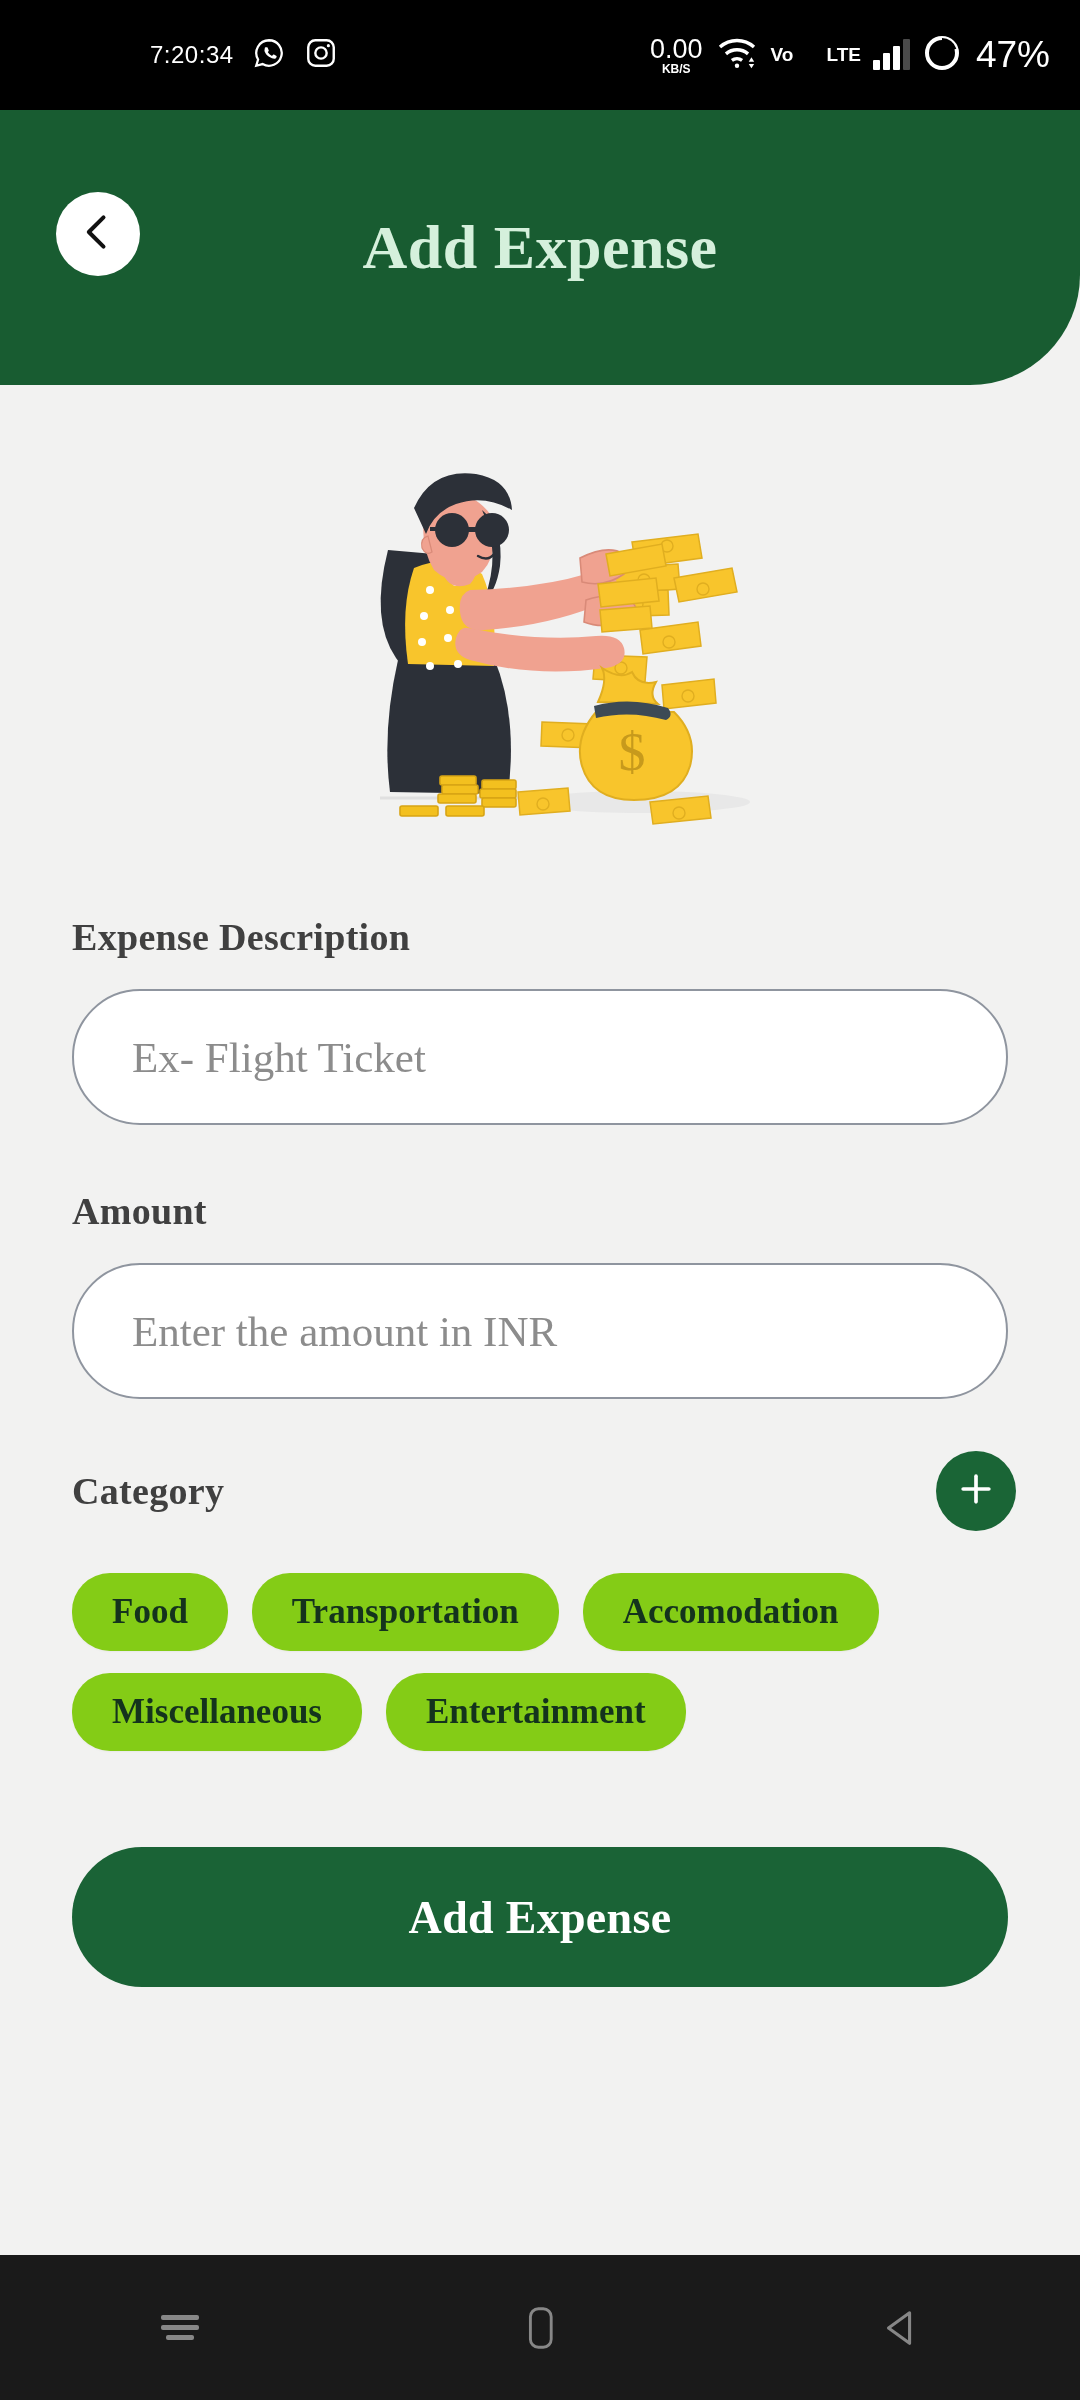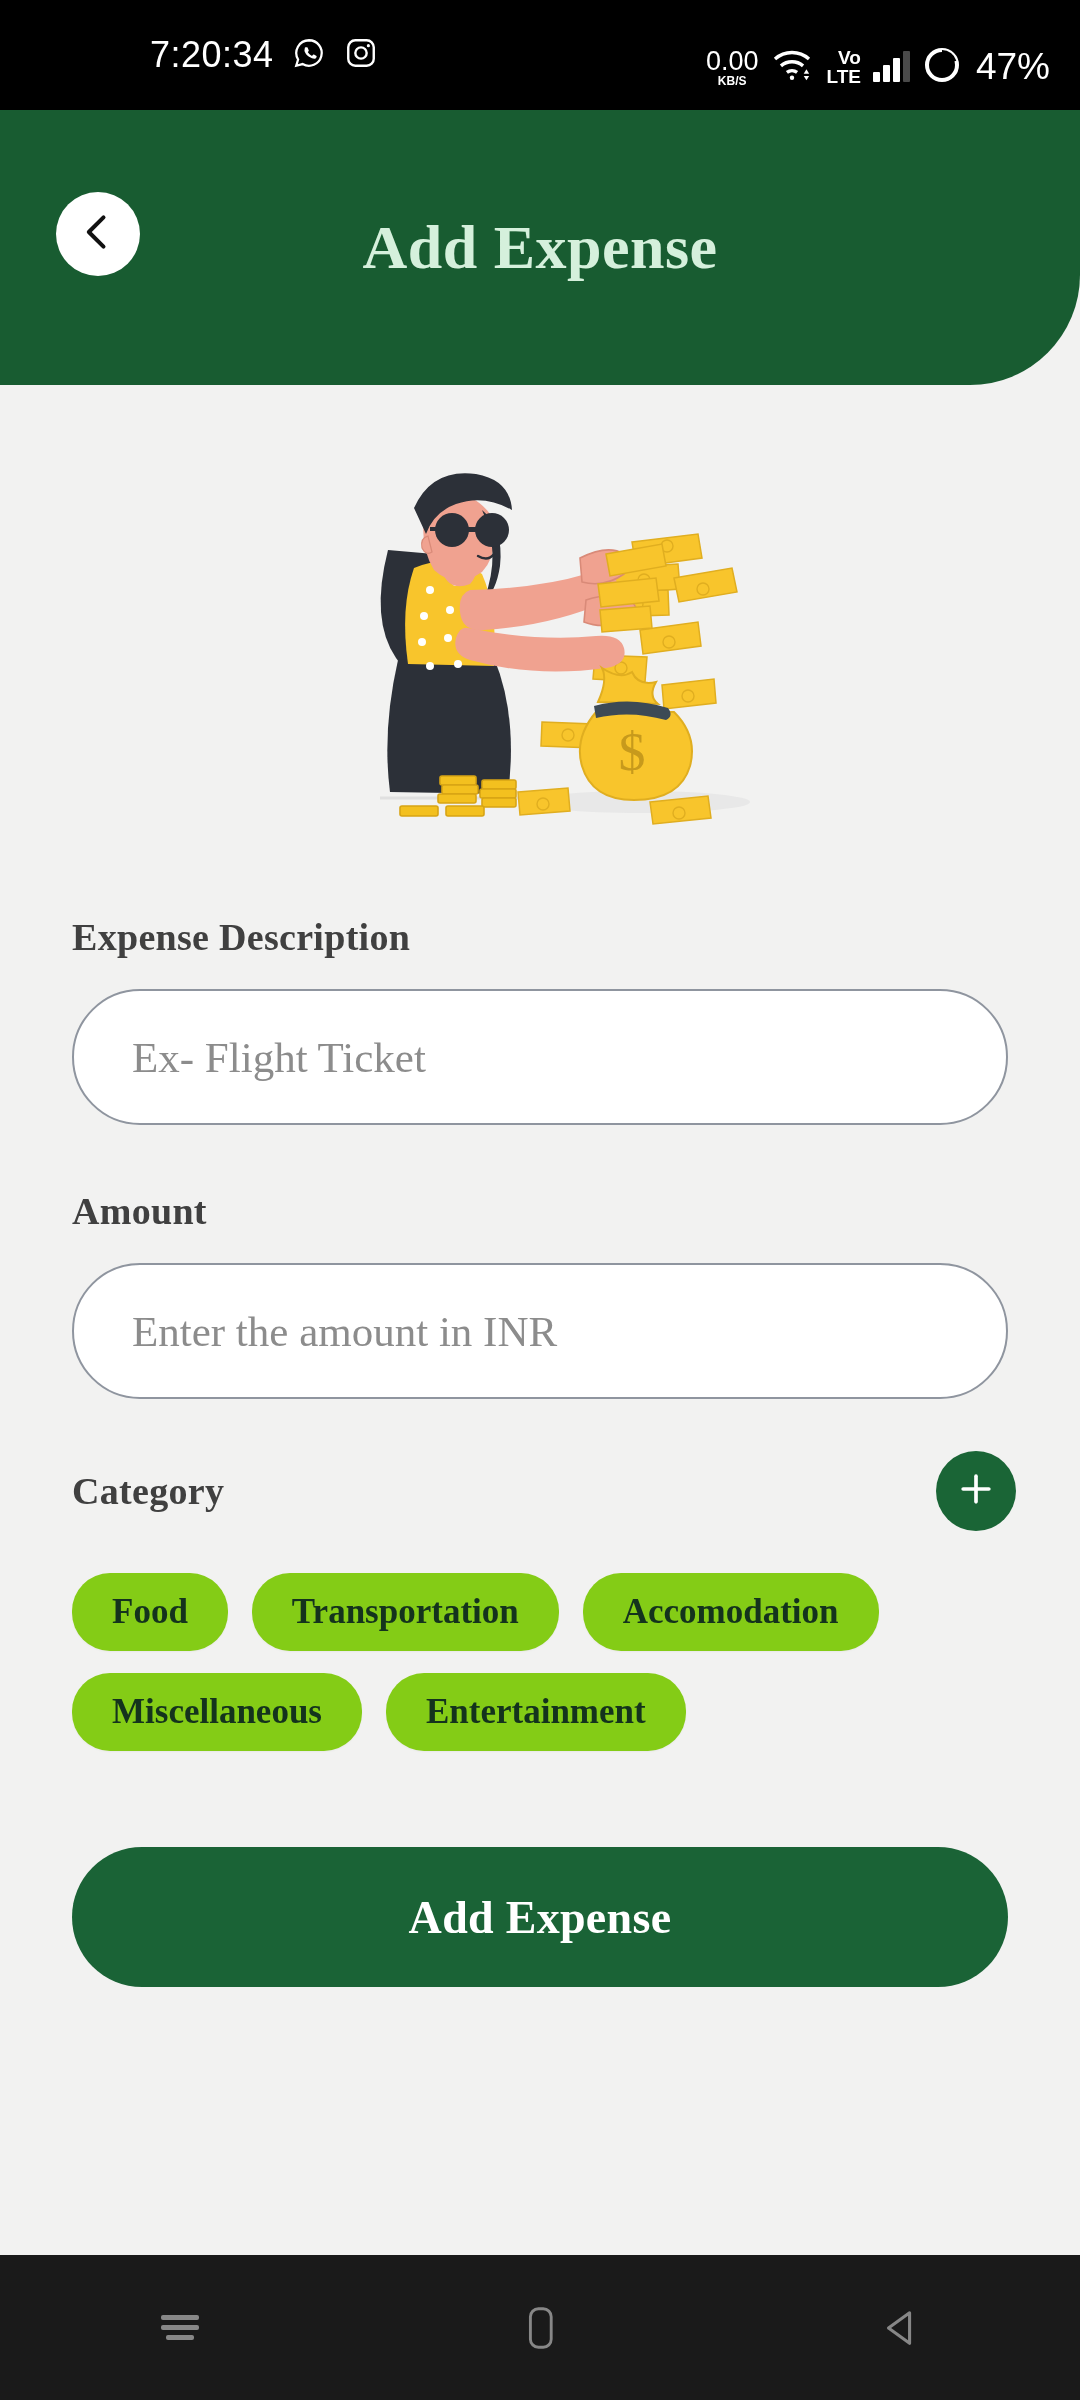--- a/index.html
+++ b/index.html
@@ -12,29 +12,29 @@
   #phone { position:relative; width:1080px; height:2400px; background:#f2f2f1; }
 
   
   .statusbar {
     position:absolute; top:0; left:0; width:1080px; height:110px;
     background:#000; color:#fff;
     display:flex; align-items:center;
     font-family:"Liberation Sans", sans-serif;
   }
   .sb-left { display:flex; align-items:center; gap:18px; margin-left:150px; }
-  .sb-time { font-size:36px; letter-spacing:0.5px; }
+  .sb-time { font-size:24px; letter-spacing:0.5px; }
   .sb-right {
-    position:absolute; right:30px; top:12px; height:110px;
+    position:absolute; right:30px; top:0; height:110px;
     display:flex; align-items:center; gap:12px;
   }
   .sb-net { display:flex; flex-direction:column; align-items:center; line-height:1; }
   .sb-net .n1 { font-size:27px; }
   .sb-net .n2 { font-size:12px; font-weight:bold; }
-  .sb-volte { display:flex; flex-direction:column; align-items:flex-end; line-height:1.02; font-weight:bold; }
+  .sb-volte { display:flex; align-items:flex-end; line-height:1.02; font-weight:bold;gap:33px; }
   .sb-volte span { font-size:19px; }
   .sb-batt { font-size:37px; margin-left:2px; }
   .bars { display:flex; align-items:flex-end; gap:3px; height:30px; }
   .bars i { display:block; width:7px; background:#fff; border-radius:1px; }
   .bars i:nth-child(1){height:10px}
   .bars i:nth-child(2){height:17px}
   .bars i:nth-child(3){height:24px}
   .bars i:nth-child(4){height:31px; background:#4a4a4a}
 
   

